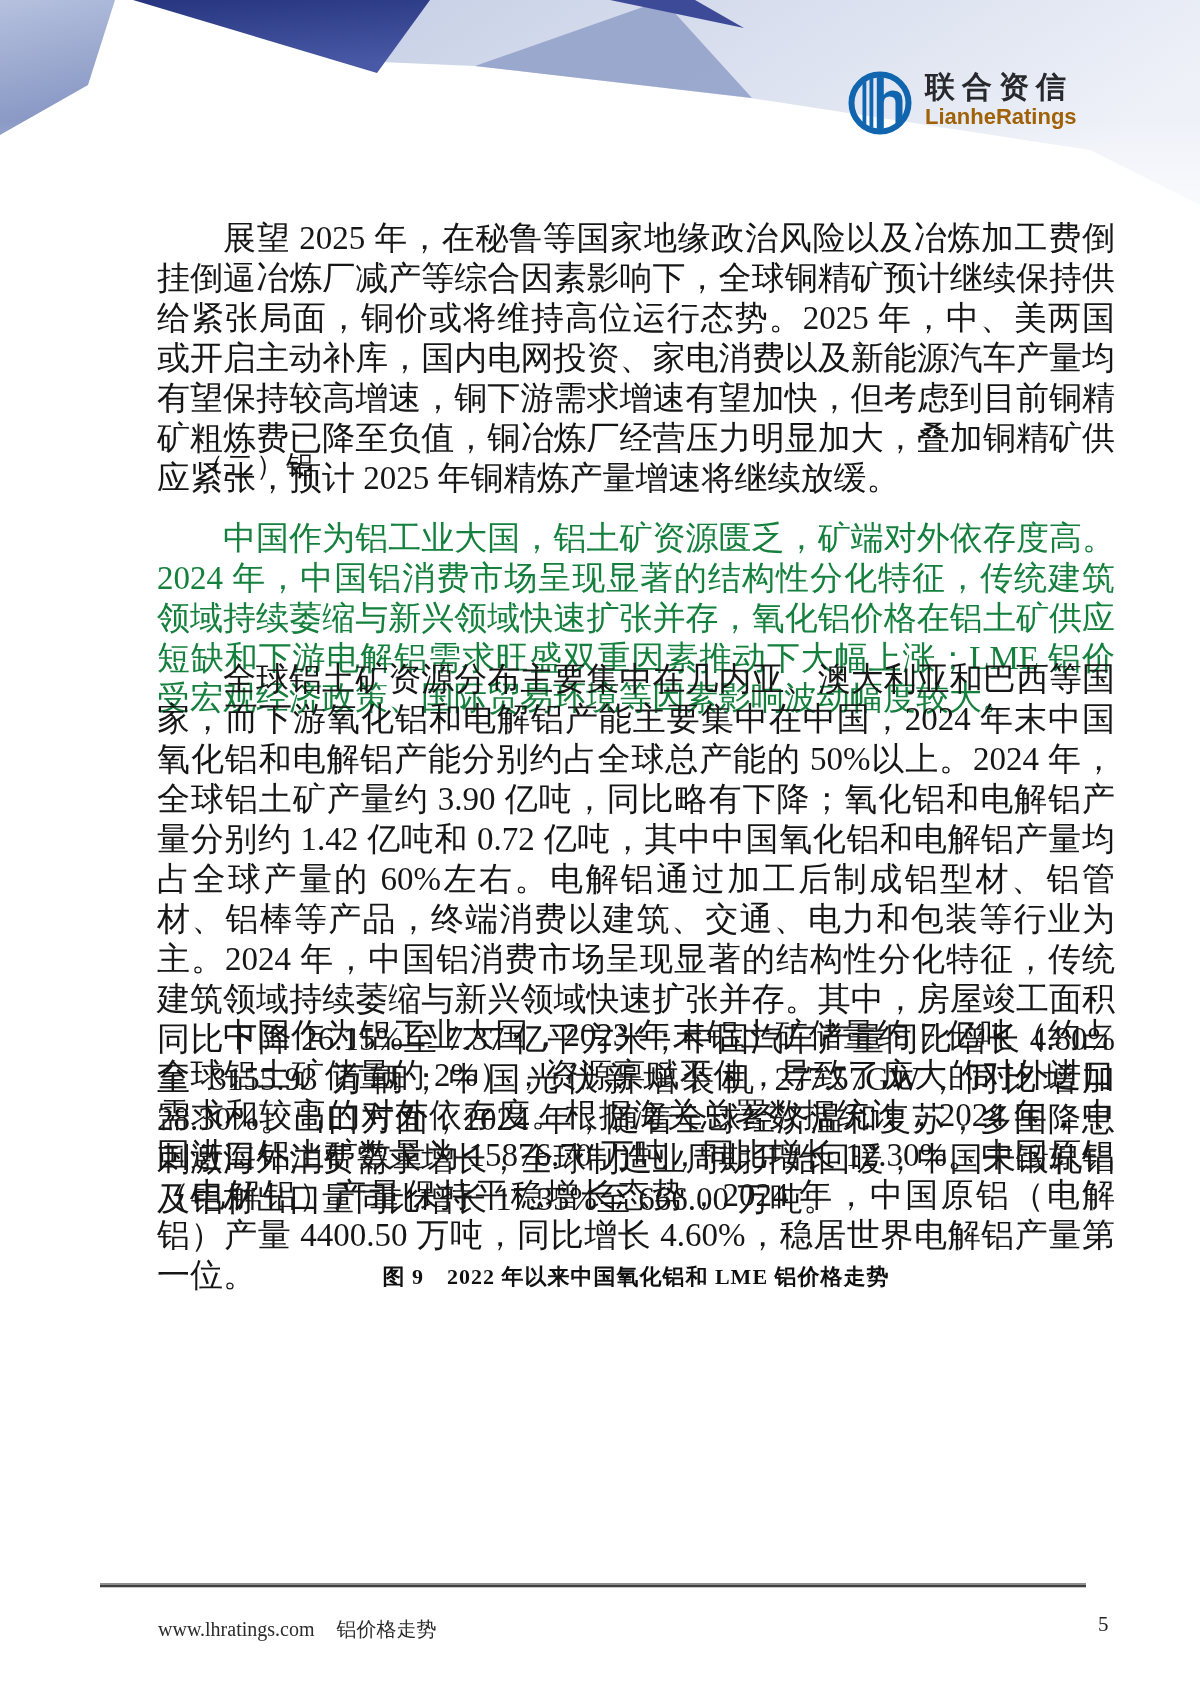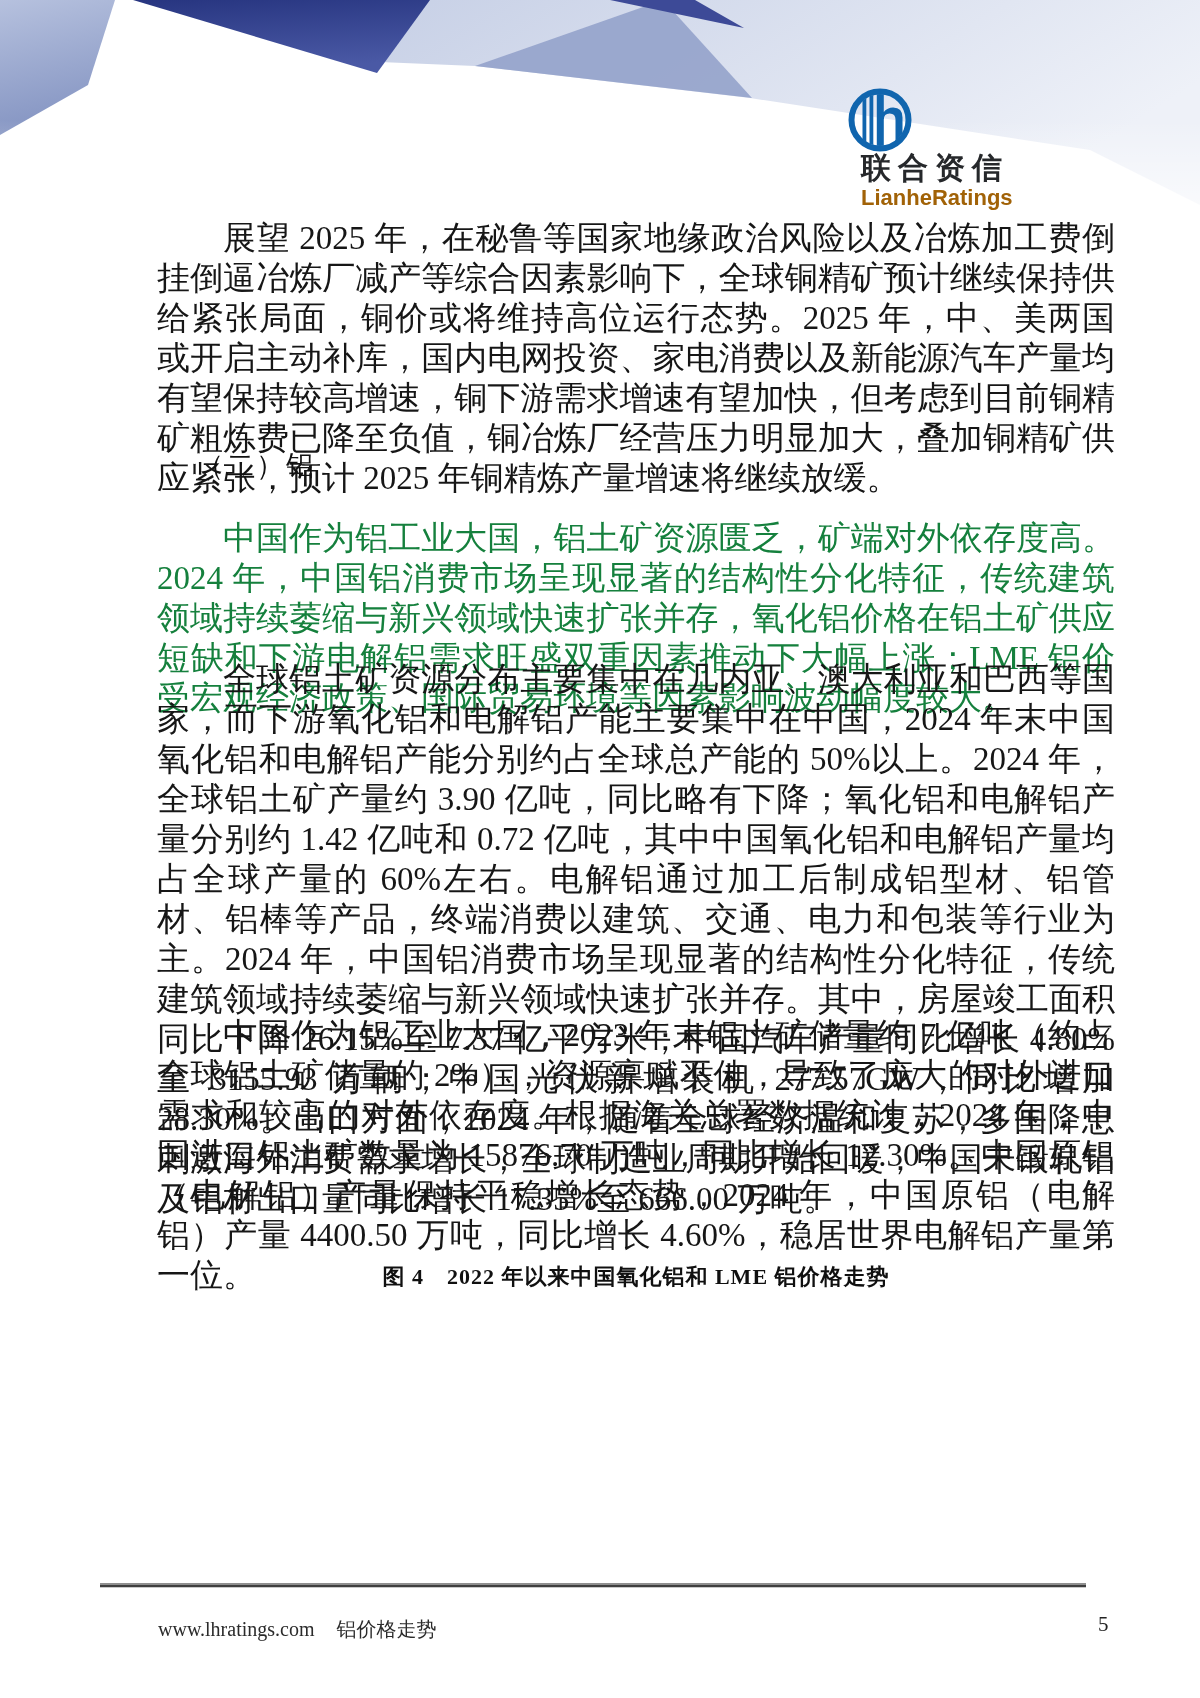--- a/index.html
+++ b/index.html
@@ -1,21 +1,21 @@
 <!DOCTYPE html>
 <html><head>
 <meta charset="utf-8">
 <style>
   html,body{margin:0;padding:0;}
   body{
     width:1200px;height:1698px;position:relative;background:#ffffff;overflow:hidden;
     font-family:"Liberation Serif","DejaVu Serif",serif;color:#141414;
   }
   .decor{position:absolute;top:0;left:0;width:1200px;height:250px;}
-  .logo{position:absolute;top:88px;left:848px;display:flex;align-items:flex-start;flex-direction:column;}
+  .logo{position:absolute;top:71px;left:848px;display:flex;align-items:flex-start;}
   .logo-mark{width:64px;height:64px;flex:0 0 auto;}
   .logo-text{margin-left:13px;display:flex;flex-direction:column;}
   .logo-zh{
     font-family:"Liberation Sans","DejaVu Sans",sans-serif;font-weight:700;
     font-size:30px;line-height:32px;letter-spacing:7px;color:#26282b;white-space:nowrap;
   }
   .logo-en{
     font-family:"Liberation Sans","DejaVu Sans",sans-serif;font-weight:700;
     font-size:22px;line-height:24px;color:#a16207;margin-top:2px;white-space:nowrap;
   }
@@ -106,19 +106,19 @@
 <p class="para" style="top:218px">展望 2025 年，在秘鲁等国家地缘政治风险以及冶炼加工费倒挂倒逼冶炼厂减产等综合因素影响下，全球铜精矿预计继续保持供给紧张局面，铜价或将维持高位运行态势。2025 年，中、美两国或开启主动补库，国内电网投资、家电消费以及新能源汽车产量均有望保持较高增速，铜下游需求增速有望加快，但考虑到目前铜精矿粗炼费已降至负值，铜冶炼厂经营压力明显加大，叠加铜精矿供应紧张，预计 2025 年铜精炼产量增速将继续放缓。</p>
 
 <h3 class="sec-heading">（二）铝</h3>
 
 <p class="para bold" style="top:502px">中国作为铝工业大国，铝土矿资源匮乏，矿端对外依存度高。2024 年，中国铝消费市场呈现显著的结构性分化特征，传统建筑领域持续萎缩与新兴领域快速扩张并存，氧化铝价格在铝土矿供应短缺和下游电解铝需求旺盛双重因素推动下大幅上涨；LME 铝价受宏观经济政策、国际贸易环境等因素影响波动幅度较大。</p>
 
 <p class="para" style="top:659px">全球铝土矿资源分布主要集中在几内亚、澳大利亚和巴西等国家，而下游氧化铝和电解铝产能主要集中在中国，2024 年末中国氧化铝和电解铝产能分别约占全球总产能的 50%以上。2024 年，全球铝土矿产量约 3.90 亿吨，同比略有下降；氧化铝和电解铝产量分别约 1.42 亿吨和 0.72 亿吨，其中中国氧化铝和电解铝产量均占全球产量的 60%左右。电解铝通过加工后制成铝型材、铝管材、铝棒等产品，终端消费以建筑、交通、电力和包装等行业为主。2024 年，中国铝消费市场呈现显著的结构性分化特征，传统建筑领域持续萎缩与新兴领域快速扩张并存。其中，房屋竣工面积同比下降 26.15%至 7.37 亿平方米；中国汽车产量同比增长 4.80%至 3155.93 万辆；中国光伏新增装机 277.57GW，同比增加 28.30%。出口方面，2024 年，随着全球经济温和复苏，多国降息刺激海外消费需求增长，全球制造业周期开始回暖，中国未锻轧铝及铝材出口量同比增长 17.35%至 666.00 万吨。</p>
 
 <p class="para" style="top:1015px">中国作为铝工业大国，2023 年末铝土矿储量约 7 亿吨（约占全球铝土矿储量的 2%），资源禀赋不佳，导致了庞大的对外进口需求和较高的对外依存度。根据海关总署数据统计，2024 年，中国进口铝土矿数量为 15876.70 万吨，同比增长 12.30%。中国原铝（电解铝）产量保持平稳增长态势，2024 年，中国原铝（电解铝）产量 4400.50 万吨，同比增长 4.60%，稳居世界电解铝产量第一位。</p>
 
-<p class="fig-caption">图 4　2022 年以来中国氧化铝和 LME 铝价格走势</p>
+<p class="fig-caption">图 9　2022 年以来中国氧化铝和 LME 铝价格走势</p>
 
 <div class="footer-rule"></div>
 <div class="footer">
   <span>www.lhratings.com</span><span class="doc-type">铝价格走势</span>
 </div>
 <div class="page-number">5</div>
 
 </body></html>

